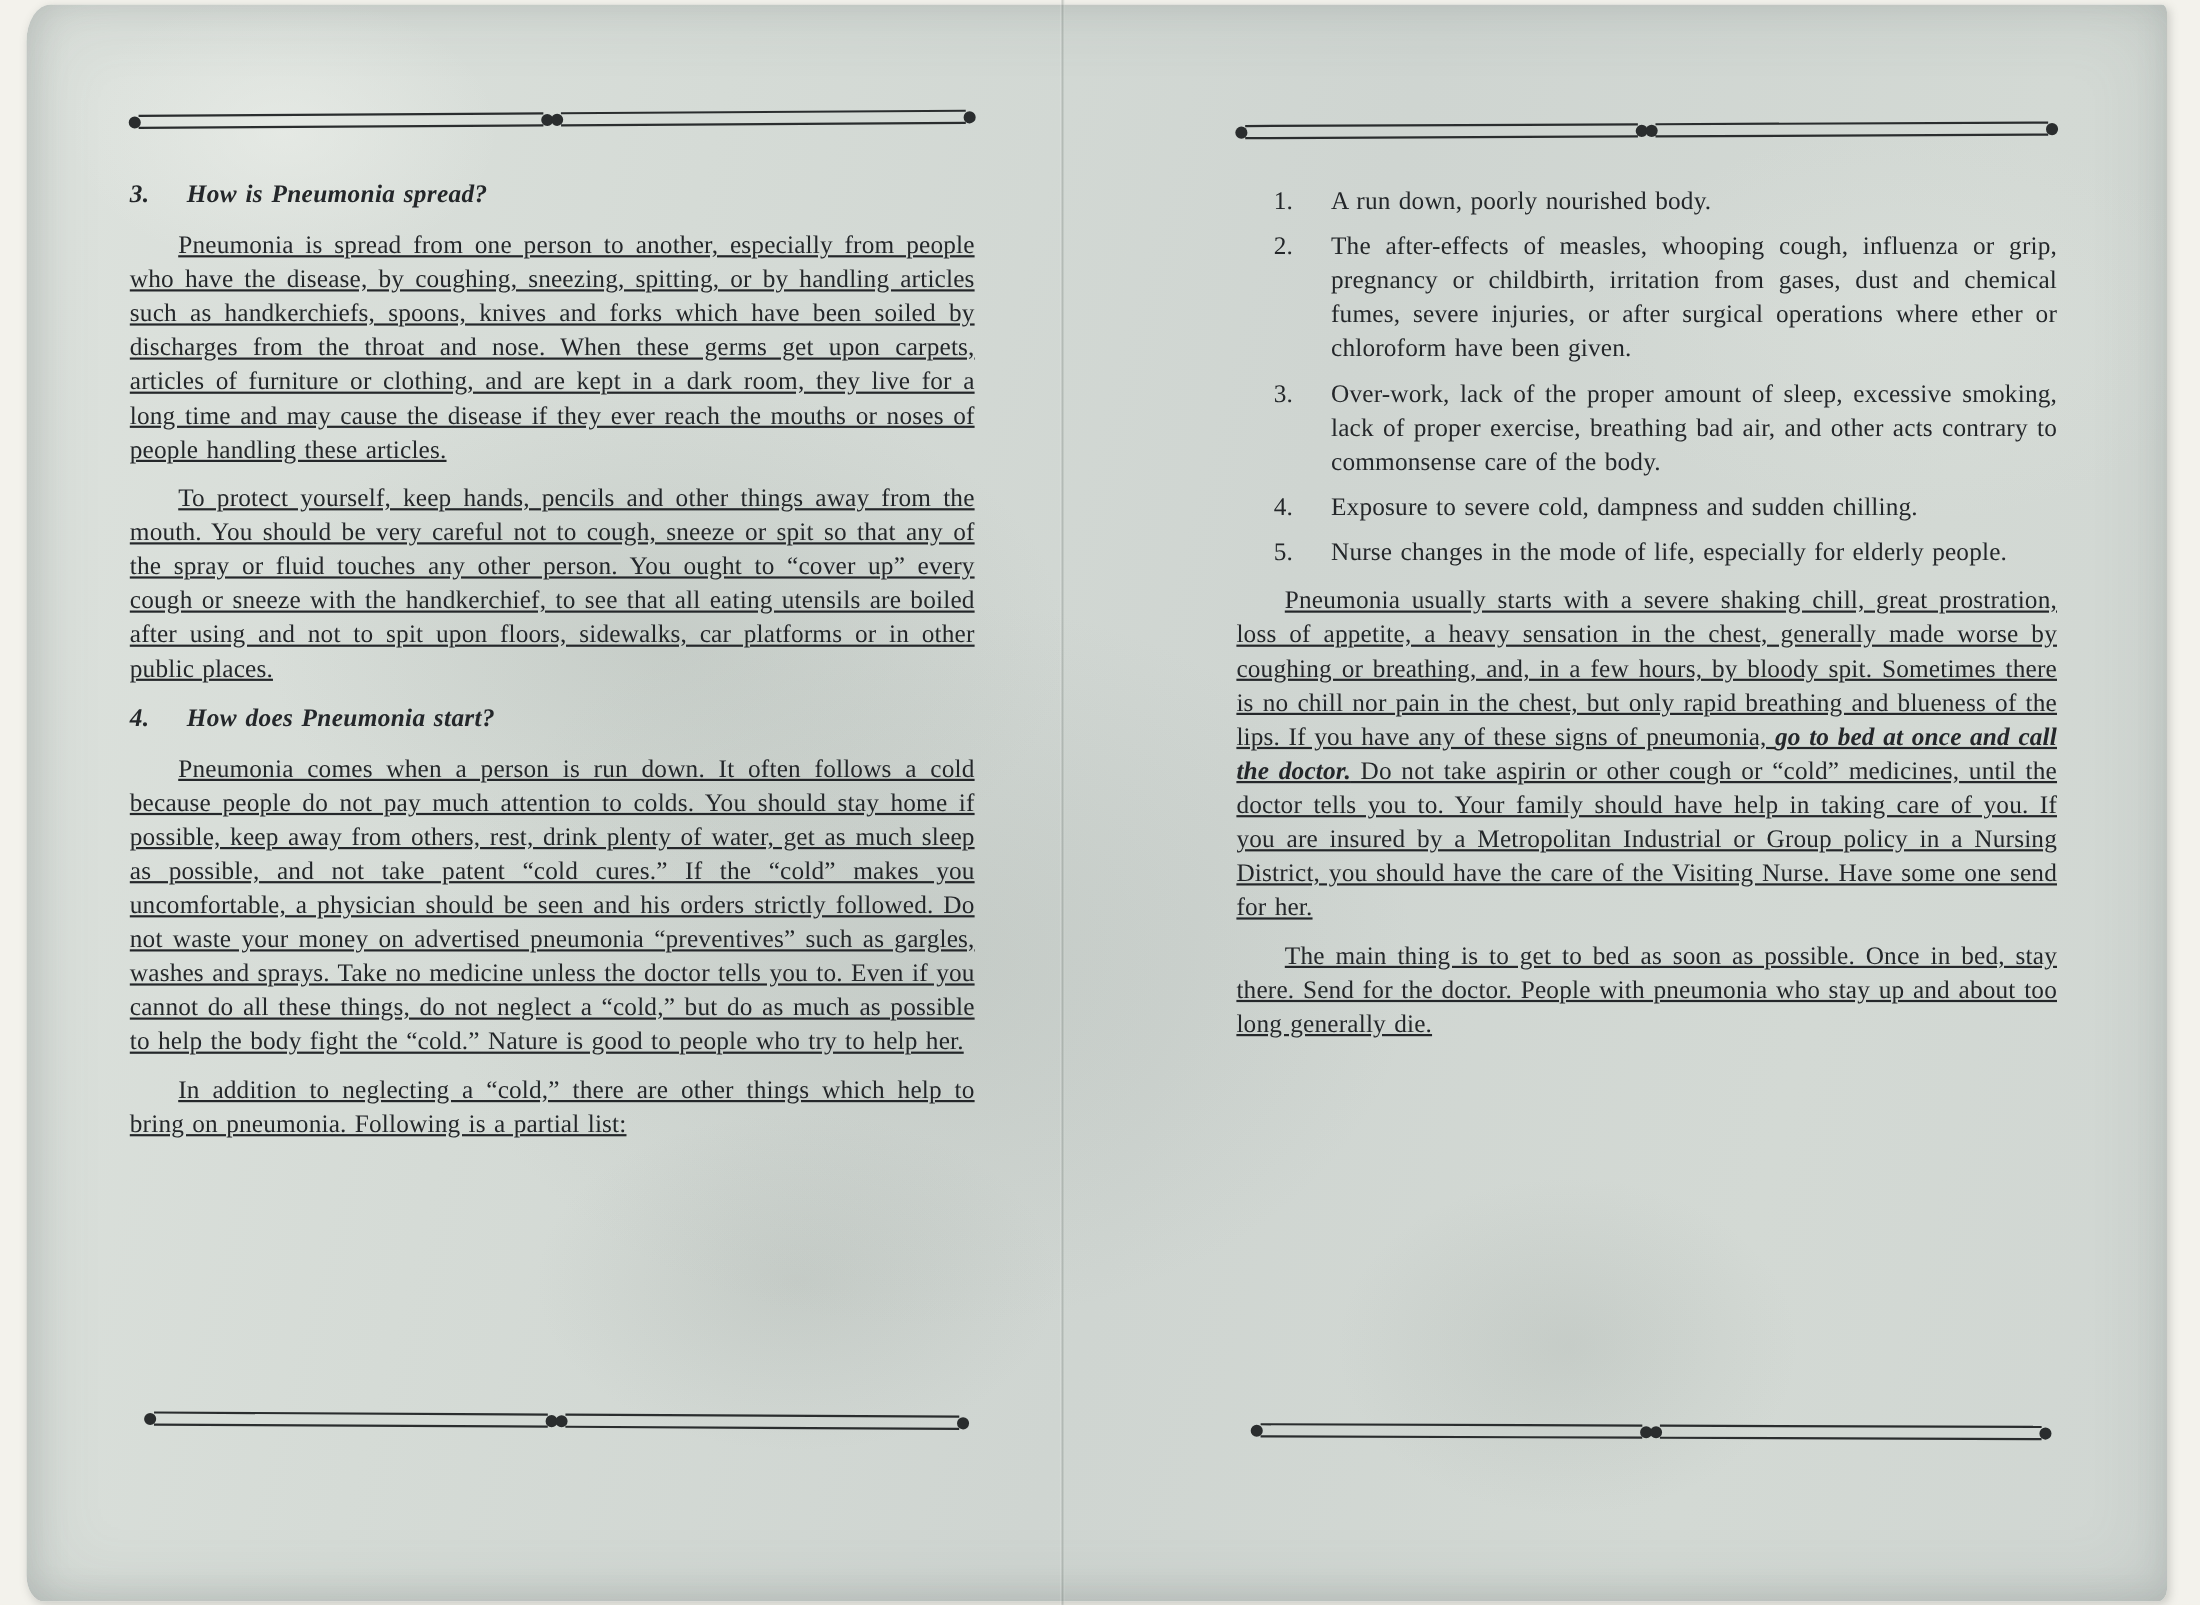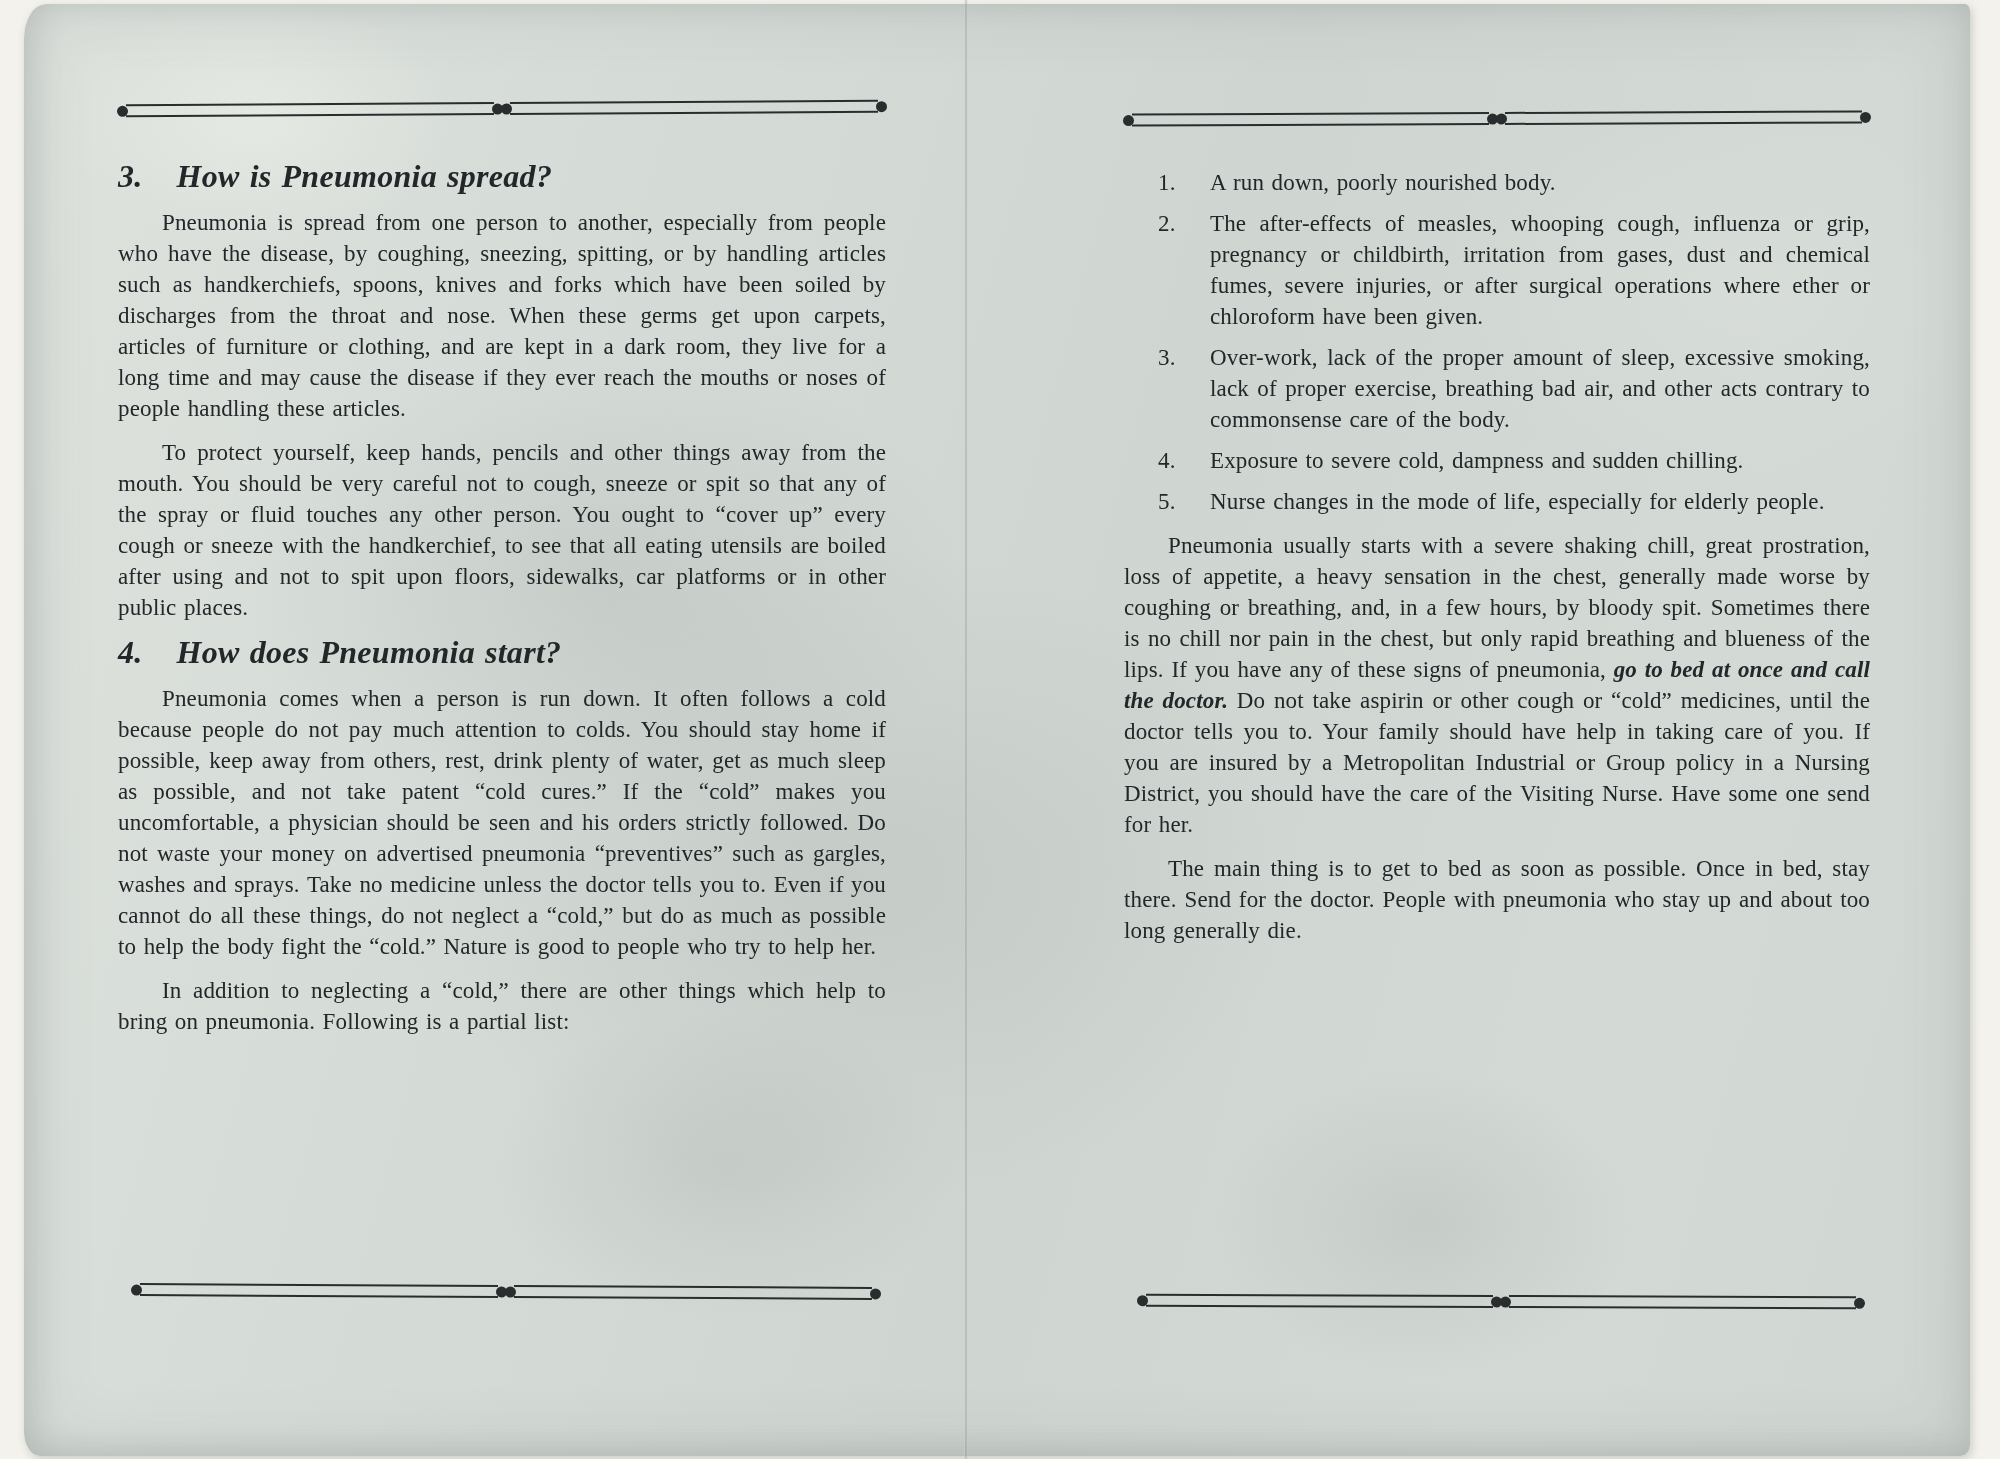--- a/index.html
+++ b/index.html
@@ -84,23 +84,24 @@
   .body-text {
     font-size: 23px;
     line-height: 31px;
     text-align: justify;
     letter-spacing: 0.15px;
     word-spacing: 1.6px;
   }
   p.para {
     margin: 13px 0 0 0;
     text-indent: 44px;
+    text-decoration: underline;
   }
   .heading {
-    font-size: 32px;
+    font-size: 23px;
     line-height: 35px;
     font-weight: bold;
     font-style: italic;
     letter-spacing: 0.3px;
     margin: 0;
   }
   .h-num { display: inline-block; margin-right: 34px; }
   .heading-3 { margin-top: 44px; }
   .heading-4 { margin-top: 12px; }
   .heading-5 { margin-top: 30px; }

